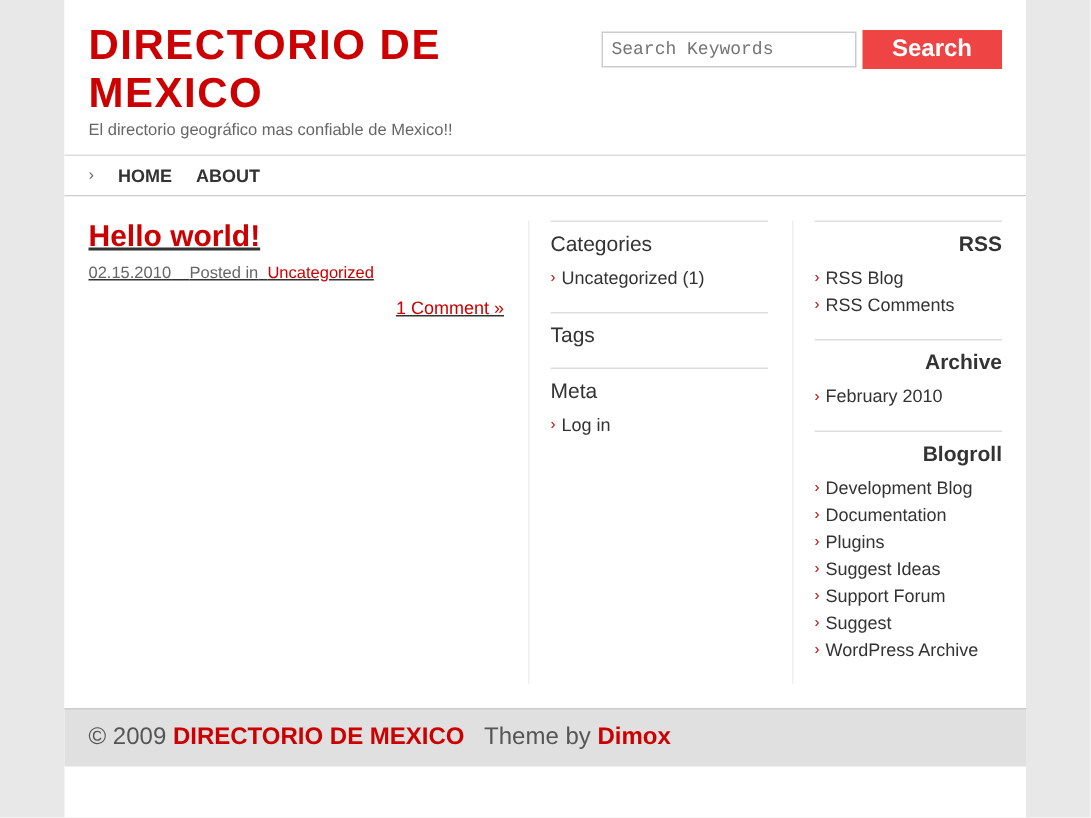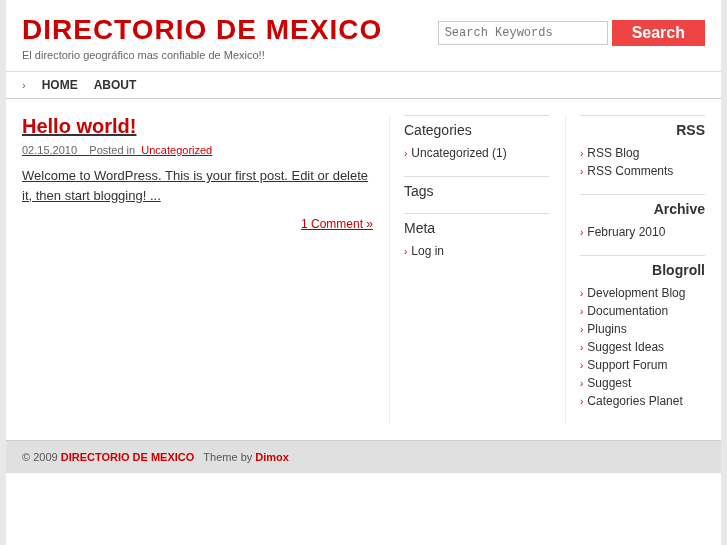--- a/index.html
+++ b/index.html
@@ -1,18 +1,18 @@
 <!DOCTYPE html>
 <html><head>
   <meta charset="utf-8">
   <style>
     * { margin: 0; padding: 0; box-sizing: border-box; }
     body { font-family: Arial, Helvetica, sans-serif; font-size: 13px; background: #e8e8e8; color: #333; }
 
-    #wrapper { width: 715px; margin: 0 auto; background: #fff; min-height: 545px; }
+    #wrapper { width: 641px; margin: 0 auto; background: #fff; min-height: 545px; }
 
     
     #header { padding: 14px 16px 10px 16px; background: #fff; border-bottom: 1px solid #ddd; display: flex; justify-content: space-between; align-items: flex-start; }
     #site-title { font-size: 28px; font-weight: bold; color: #cc0000; text-transform: uppercase; letter-spacing: 1px; }
     #site-tagline { font-size: 11px; color: #666; margin-top: 3px; }
     #search-area { display: flex; align-items: center; gap: 4px; margin-top: 6px; }
     #search-input { border: 1px solid #ccc; padding: 4px 6px; font-size: 12px; width: 170px; color: #999; font-family: Liberation Mono, monospace; }
     #search-button { background: #ef4444; color: #fff; border: none; padding: 4px 20px; font-size: 16px; font-weight: bold; cursor: pointer; }
 
     
@@ -42,21 +42,21 @@
     .right-section { margin-bottom: 14px; border-top: 1px solid #ddd; padding-top: 6px; }
     .right-section h3 { font-size: 14px; color: #333; margin-bottom: 6px; font-weight: bold; }
     .right-item { padding: 2px 0; color: #333; cursor: pointer; display: flex; align-items: center; gap: 4px; }
     .right-arrow { color: #cc0000; font-size: 10px; }
 
     
     #sidebar { border-left: 1px solid #eee; padding-left: 14px; }
     #right-sidebar { border-left: 1px solid #eee; padding-left: 14px; text-align: right; }
 
     
-    #footer { background: #e0e0e0; border-top: 1px solid #ccc; padding: 10px 16px; font-size: 11px; color: #555; }
+    #footer { background: #e0e0e0; border-top: 1px solid #ccc; padding: 10px 16px; font-size: 16px; color: #555; }
     #footer a { color: #cc0000; text-decoration: none; font-weight: bold; }
   </style>
 </head>
 <body>
 
 <div id="wrapper">
 
   <div id="header">
     <div>
       <div id="site-title">DIRECTORIO DE MEXICO</div>
@@ -77,21 +77,20 @@
   <div id="content-wrapper">
 
     <div id="main">
       <div class="post-title">Hello world!</div>
       <div class="post-meta">
         <span>02.15.2010</span>
         &nbsp;&nbsp;
         <span>Posted in</span>
         &nbsp;<a>Uncategorized</a>
       </div>
-      <div class="post-content">Welcome to WordPress. This is your first post. Edit or delete it, then start blogging! ...</div>
       <a class="post-comment-link">1 Comment »</a>
     </div>
 
     <div id="sidebar">
 
       <div class="sidebar-section">
         <h3>Categories</h3>
         <div class="sidebar-item">
           <span class="sidebar-arrow">›</span>
           <span>Uncategorized (1)</span>
@@ -155,21 +154,21 @@
         <div class="right-item">
           <span class="right-arrow">›</span>
           <span>Support Forum</span>
         </div>
         <div class="right-item">
           <span class="right-arrow">›</span>
           <span>Suggest</span>
         </div>
         <div class="right-item">
           <span class="right-arrow">›</span>
-          <span>Categories Planet</span>
+          <span>WordPress Archive</span>
         </div>
       </div>
 
     </div>
 
   </div>
 
   <div id="footer">
     <span>© 2009</span>
     <a>DIRECTORIO DE MEXICO</a>

